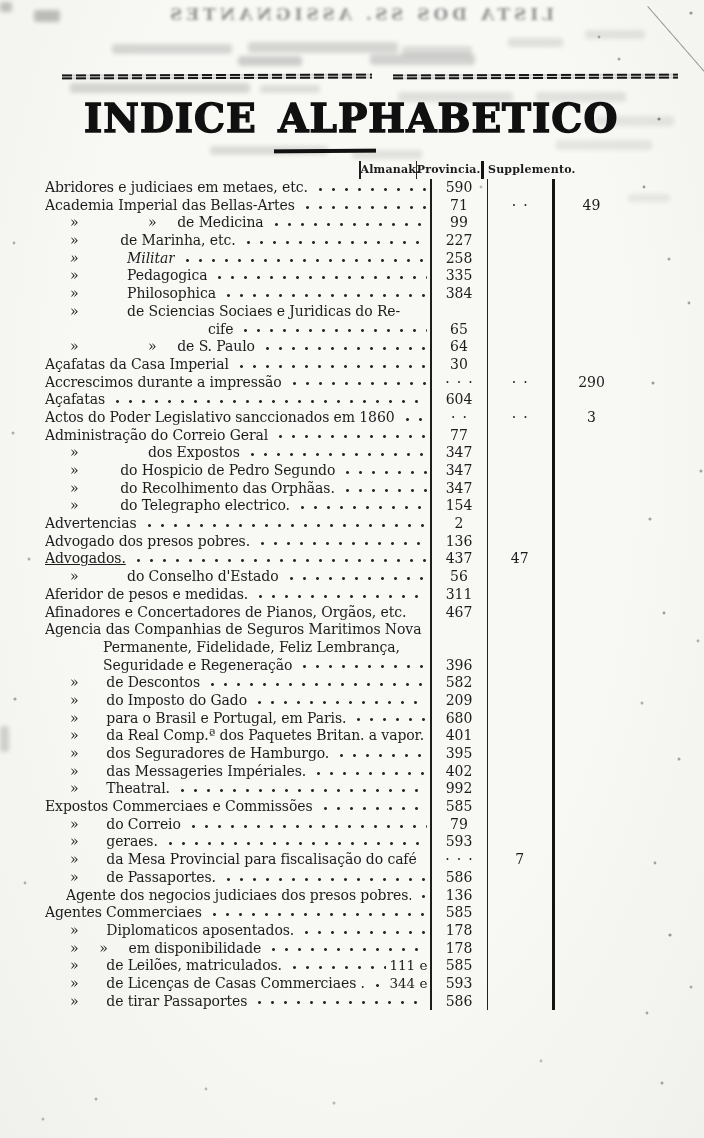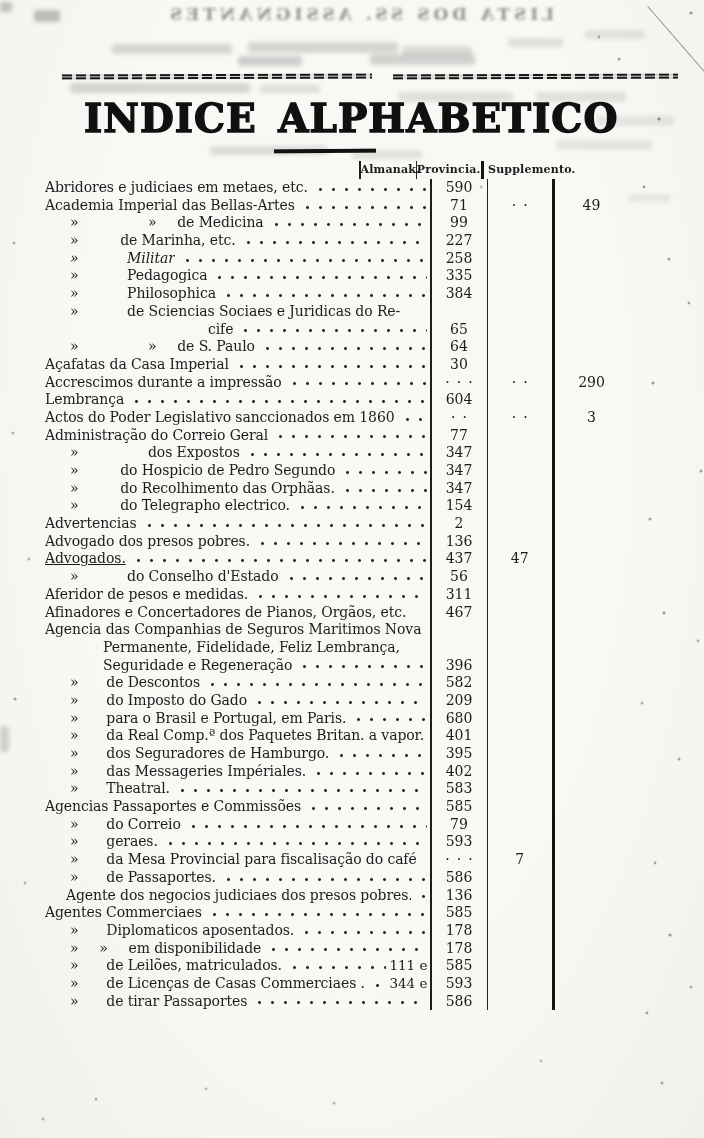--- a/index.html
+++ b/index.html
@@ -206,21 +206,21 @@
   </div>
         <div class="row">
     <div class="t" style="margin-left: 45px;">Accrescimos durante a impressão</div>
     <div class="dots"></div>
 
     <div class="a">· · ·</div>
     <div class="p">· ·</div>
     <div class="s">290</div>
   </div>
         <div class="row">
-    <div class="t" style="margin-left: 45px;">Lembrança</div>
+    <div class="t" style="margin-left: 45px;">Açafatas</div>
     <div class="dots"></div>
 
     <div class="a">604</div>
     <div class="p"></div>
     <div class="s"></div>
   </div>
         <div class="row">
     <div class="t" style="margin-left: 45px;">Actos do Poder Legislativo sanccionados em 1860</div>
     <div class="dots"></div>
 
@@ -381,26 +381,26 @@
     <div class="dots"></div>
 
     <div class="a">402</div>
     <div class="p"></div>
     <div class="s"></div>
   </div>
         <div class="row">
     <div class="t" style="margin-left: 70px;">»  Theatral.</div>
     <div class="dots"></div>
 
-    <div class="a">583</div>
-    <div class="p"></div>
-    <div class="s"></div>
-  </div>
-        <div class="row">
-    <div class="t" style="margin-left: 45px;">Agencias Passaportes e Commissões</div>
+    <div class="a">992</div>
+    <div class="p"></div>
+    <div class="s"></div>
+  </div>
+        <div class="row">
+    <div class="t" style="margin-left: 45px;">Expostos Commerciaes e Commissões</div>
     <div class="dots"></div>
 
     <div class="a">585</div>
     <div class="p"></div>
     <div class="s"></div>
   </div>
         <div class="row">
     <div class="t" style="margin-left: 70px;">»  do Correio</div>
     <div class="dots"></div>
 

